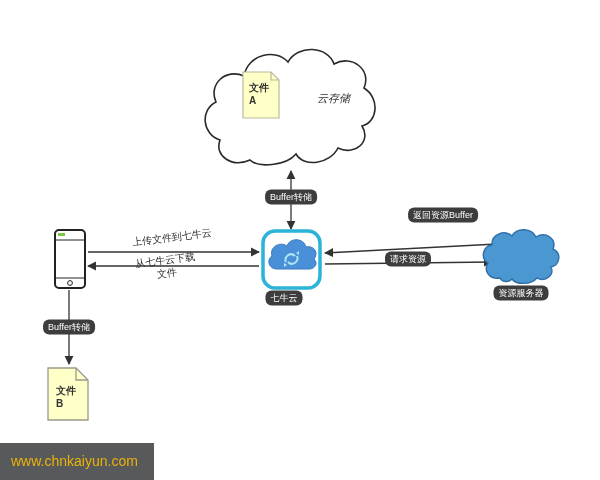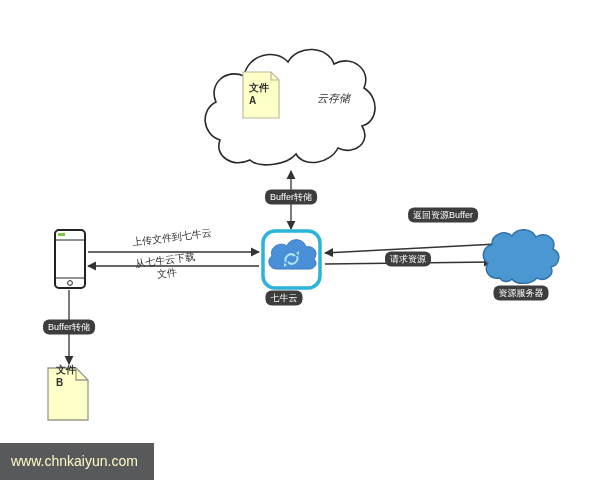--- a/index.html
+++ b/index.html
@@ -22,21 +22,21 @@
     text-align:left;z-index:3;word-break:break-all;
   }
   .plain{
     position:absolute;color:#333;font-size:11px;z-index:3;white-space:nowrap;
   }
   .tg-badge{
     position:absolute;top:8px;right:8px;background:#58595b;color:#fff;
     font-size:15px;padding:7px 13px;z-index:6;letter-spacing:.5px;
   }
   .site-bar{
-    position:absolute;left:0;bottom:0;height:37px;background:#58595b;color:#fef9c3;
+    position:absolute;left:0;bottom:0;height:37px;background:#58595b;color:#eab308;
     font-size:14px;line-height:37px;padding:0 16px 0 11px;z-index:6;
   }
 </style>
 </head>
 <body>
 
 <div class="stage">
 
   <svg width="600" height="480" viewBox="0 0 600 480">
     <defs>
@@ -82,21 +82,21 @@
 
     <g>
       <path d="M 48 368 L 76 368 L 88 380 L 88 420 L 48 420 Z" fill="#ffffc8" stroke="#9a9a8a" stroke-width="1.3"></path>
       <path d="M 76 368 L 76 380 L 88 380" fill="none" stroke="#9a9a8a" stroke-width="1.3"></path>
     </g>
   </svg>
 
   <div class="plain" style="left:317px;top:91px;font-style:italic;">云存储</div>
 
   <div class="nodelabel" style="left:249px;top:81px;width:24px;">文件A</div>
-  <div class="nodelabel" style="left:56px;top:363px;width:24px;">文件B</div>
+  <div class="nodelabel" style="left:56px;top:384px;width:24px;">文件B</div>
 
   <div class="badge" style="left:291px;top:197px;">Buffer转储</div>
   <div class="badge" style="left:69px;top:327px;">Buffer转储</div>
   <div class="badge" style="left:443px;top:215px;">返回资源Buffer</div>
   <div class="badge" style="left:408px;top:259px;">请求资源</div>
 
   <div class="badge" style="left:284px;top:298px;">七牛云</div>
   <div class="badge" style="left:521px;top:293px;">资源服务器</div>
 
   <div class="floatlabel" style="left:172px;top:238px;white-space:nowrap;">上传文件到七牛云</div>

